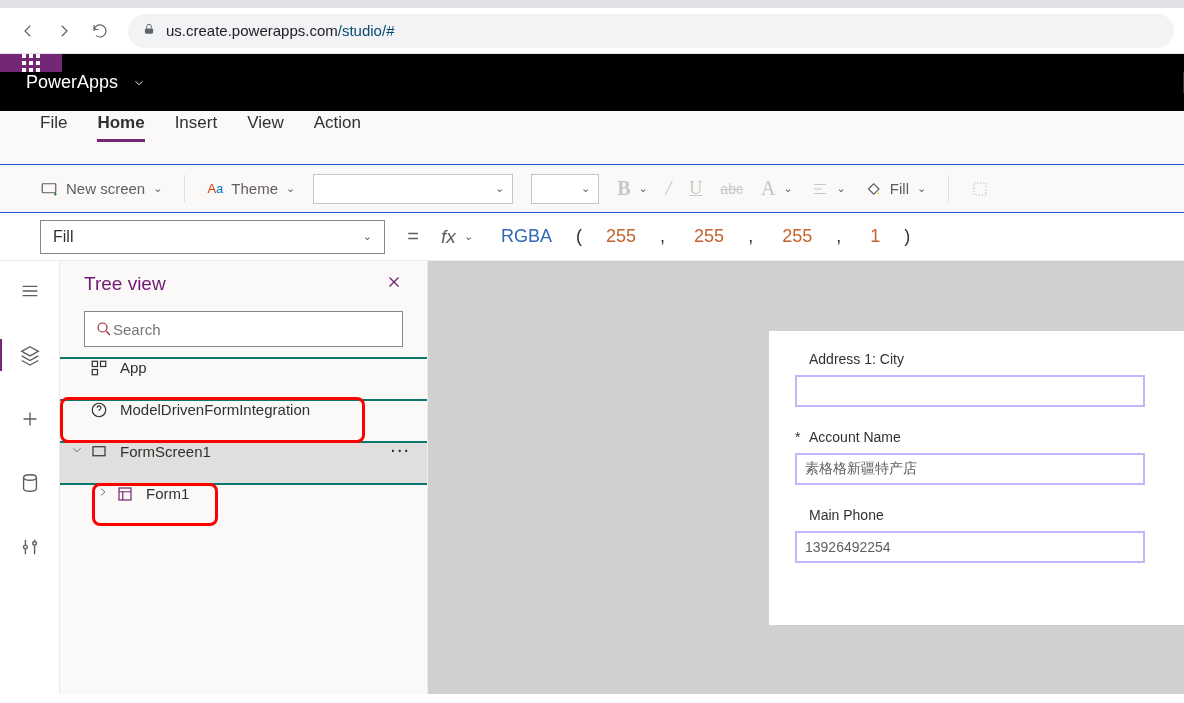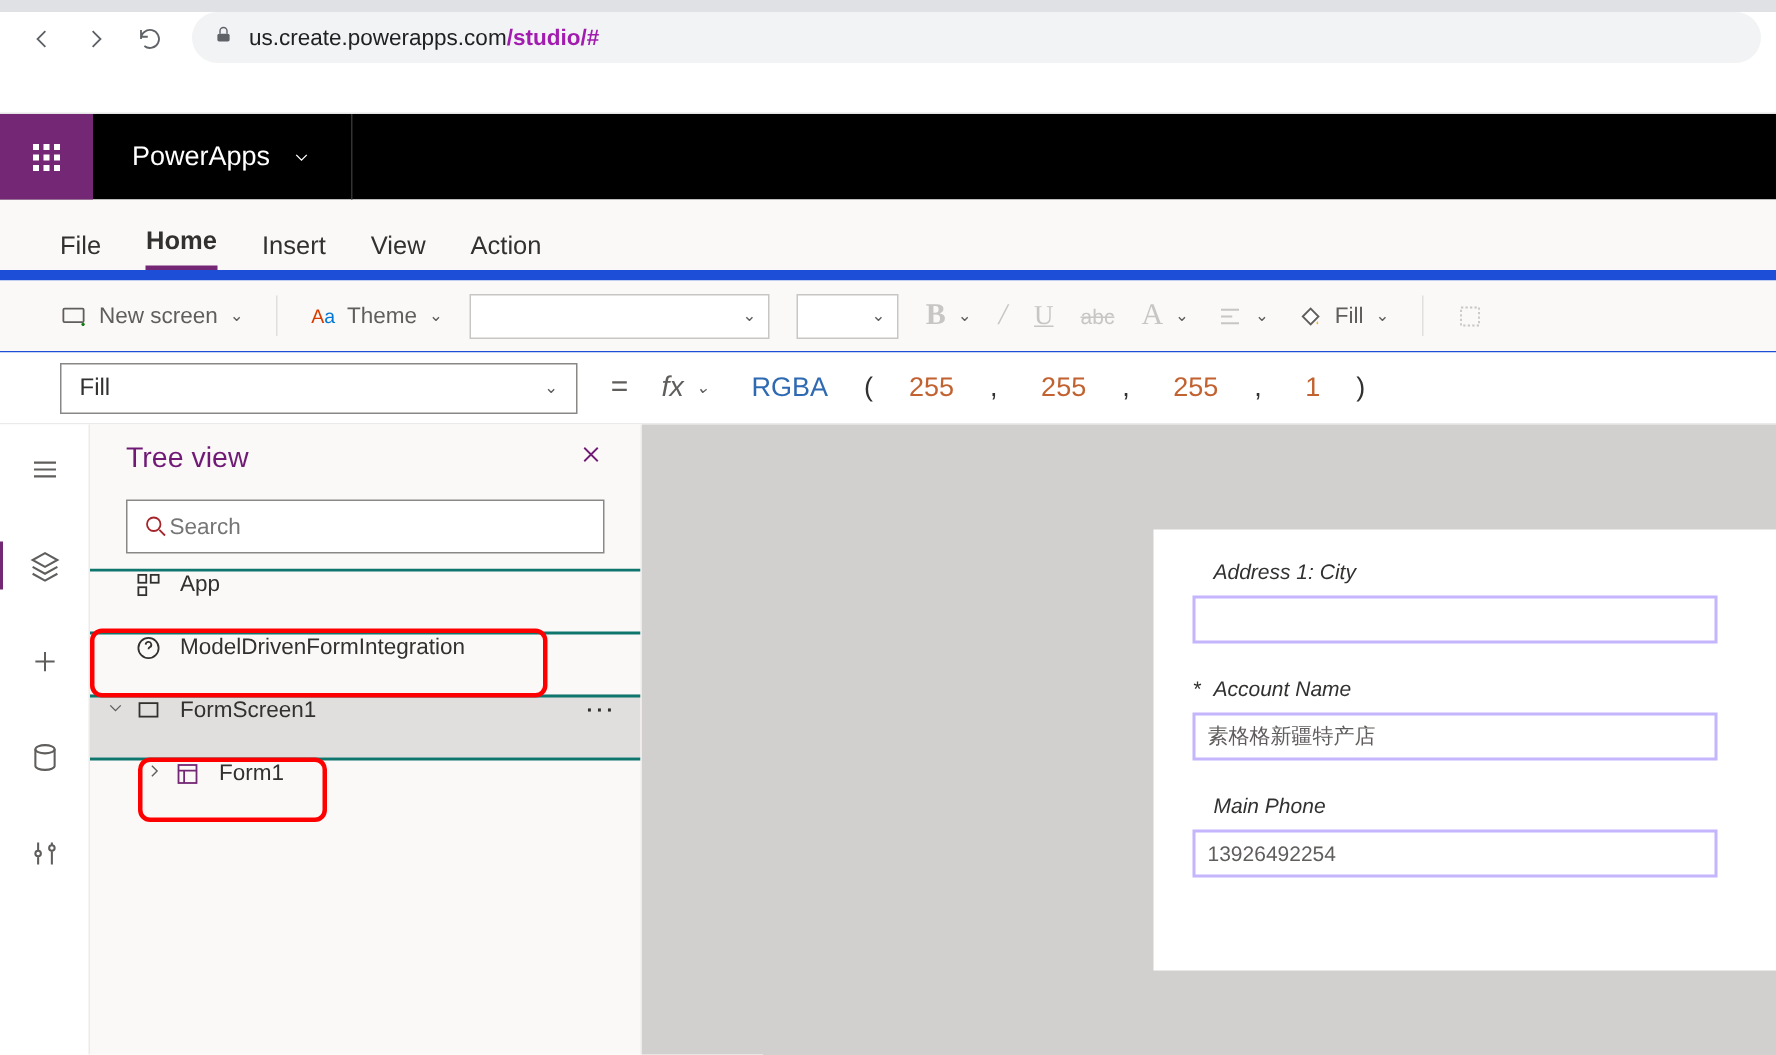--- a/index.html
+++ b/index.html
@@ -1,35 +1,35 @@
 <!DOCTYPE html>
 <html><head>
 <meta charset="utf-8">
 <style>
 * { margin: 0; padding: 0; box-sizing: border-box; font-family: "Segoe UI", -apple-system, sans-serif; }
 html, body { width: 1184px; height: 703px; overflow: hidden; background: #fff; }
 
 
-.browser-bar { height: 68px; display: flex; padding: 0 10px; border-bottom: 1px solid #e5e5e5; background: #fff; }
+.browser-bar { height: 46px; display: flex; align-items: center; padding: 0 10px; border-bottom: 1px solid #e5e5e5; background: #fff; }
 .tab-strip { height: 8px; background: #dfe1e5; }
 .nav-btn { width: 36px; height: 36px; display: flex; align-items: center; justify-content: center; color: #5f6368; border-radius: 50%; }
 .url-bar { flex: 1; margin-left: 10px; height: 34px; border-radius: 17px; background: #f1f3f4; display: flex; align-items: center; padding: 0 14px; color: #202124; font-size: 15px; }
 .url-bar .lock { margin-right: 10px; color: #5f6368; }
 .url-host { color: #202124; }
-.url-path { color: #a21caf; font-weight: bold; }
-
-
-.app-bar { height: 57px; display: flex; align-items: stretch; background: #000; color: #fff; }
+.url-path { color: #0c4a6e; }
+
+
+.app-bar { height: 57px; display: flex; align-items: stretch; background: #000; color: #fff; flex-direction: column; }
 .waffle { width: 62px; background: #742774; display: flex; align-items: center; justify-content: center; }
 .waffle-grid { display: grid; grid-template-columns: repeat(3, 4px); grid-template-rows: repeat(3, 4px); gap: 3px; }
 .waffle-grid span { background: #fff; width: 4px; height: 4px; }
 .app-title { display: flex; align-items: center; padding: 0 26px; font-size: 18px; font-weight: 400; border-right: 1px solid #333; gap: 14px; }
 
 
-.menu-bar { height: 54px; display: flex; align-items: flex-end; padding: 0 40px; gap: 30px; font-size: 17px; color: #323130; border-bottom: 7px solid #1d4ed8; background: #faf9f8; }
+.menu-bar { height: 54px; display: flex; align-items: flex-start; padding: 0 40px; gap: 30px; font-size: 17px; color: #323130; border-bottom: 1px solid #1d4ed8; background: #faf9f8; }
 .menu-item { padding: 2px 0 6px 0; cursor: default; }
 .menu-item.active { font-weight: 600; border-bottom: 3px solid #742774; }
 
 
 .toolbar { height: 48px; display: flex; align-items: center; padding: 0 40px; gap: 18px; border-bottom: 1px solid #1d4ed8; background: #faf9f8; color: #605e5c; font-size: 15px; }
 .tool { display: flex; align-items: center; gap: 8px; }
 .tool.disabled { color: #c8c6c4; }
 .tool-sep { width: 1px; align-self: stretch; margin: 10px 4px; background: #e1dfdd; }
 .dropdown-box { height: 30px; border: 1px solid #c8c6c4; background: #fff; display: flex; align-items: center; justify-content: flex-end; padding: 0 8px; color: #c8c6c4; }
 .dropdown-box.wide { width: 200px; }
@@ -61,21 +61,21 @@
 .tree-row.selected { background: #e1dfdd; }
 .tree-row.indent { padding-left: 56px; }
 .tree-row .chev { position: absolute; left: 10px; color: #605e5c; font-size: 12px; }
 .tree-row .chev.nested { left: 36px; }
 .tree-row .more { position: absolute; right: 16px; color: #323130; letter-spacing: 2px; font-weight: bold; font-size: 14px; }
 .hl-red { position: absolute; border: 3px solid #ff0000; border-radius: 8px; pointer-events: none; }
 
 .canvas { flex: 1; background: #d2d0ce; position: relative; }
 .form-card { position: absolute; right: 0; top: 70px; width: 415px; background: #fff; padding: 20px 26px 40px 26px; }
 .field { margin-bottom: 22px; }
-.field-label-row { display: flex; align-items: center; gap: 6px; font-size: 14px; color: #323130; margin-bottom: 8px; font-style: italic; }
+.field-label-row { display: flex; align-items: center; gap: 6px; font-size: 14px; color: #323130; margin-bottom: 8px; }
 .req { color: #323130; width: 8px; }
 .field-input { width: 350px; height: 32px; border: 2px solid #c4b5fd; padding: 0 8px; font-size: 14px; color: #605e5c; display: flex; align-items: center; background: #fff; }
 
 
 svg.icon { width: 18px; height: 18px; stroke: currentColor; fill: none; stroke-width: 1.6; }
 svg.icon-sm { width: 14px; height: 14px; stroke: currentColor; fill: none; stroke-width: 1.6; }
 svg.icon-lg { width: 22px; height: 22px; stroke: currentColor; fill: none; stroke-width: 1.5; }
 .chev-down { font-size: 11px; color: #605e5c; }
 .strike { text-decoration: line-through; }
 </style>

